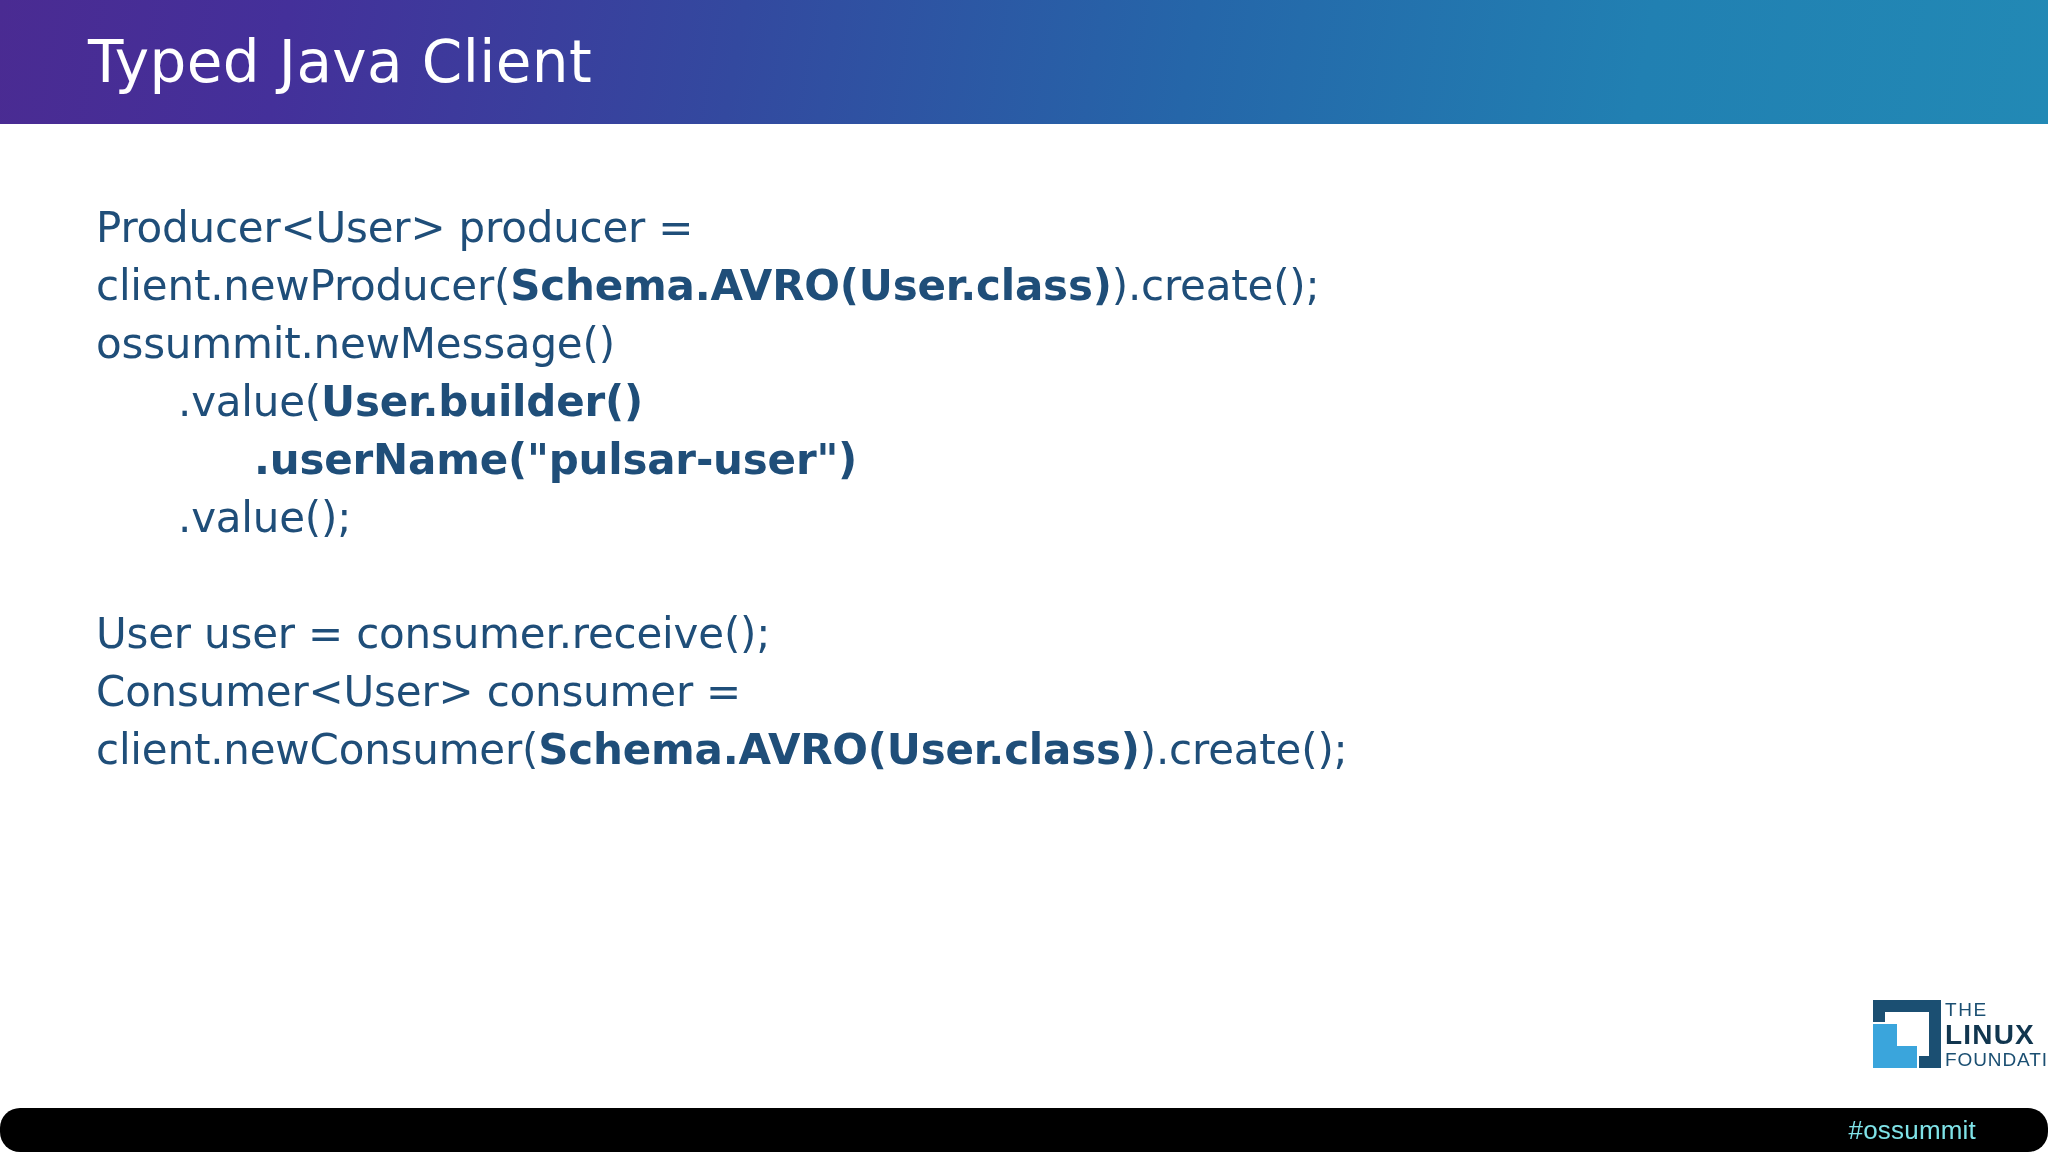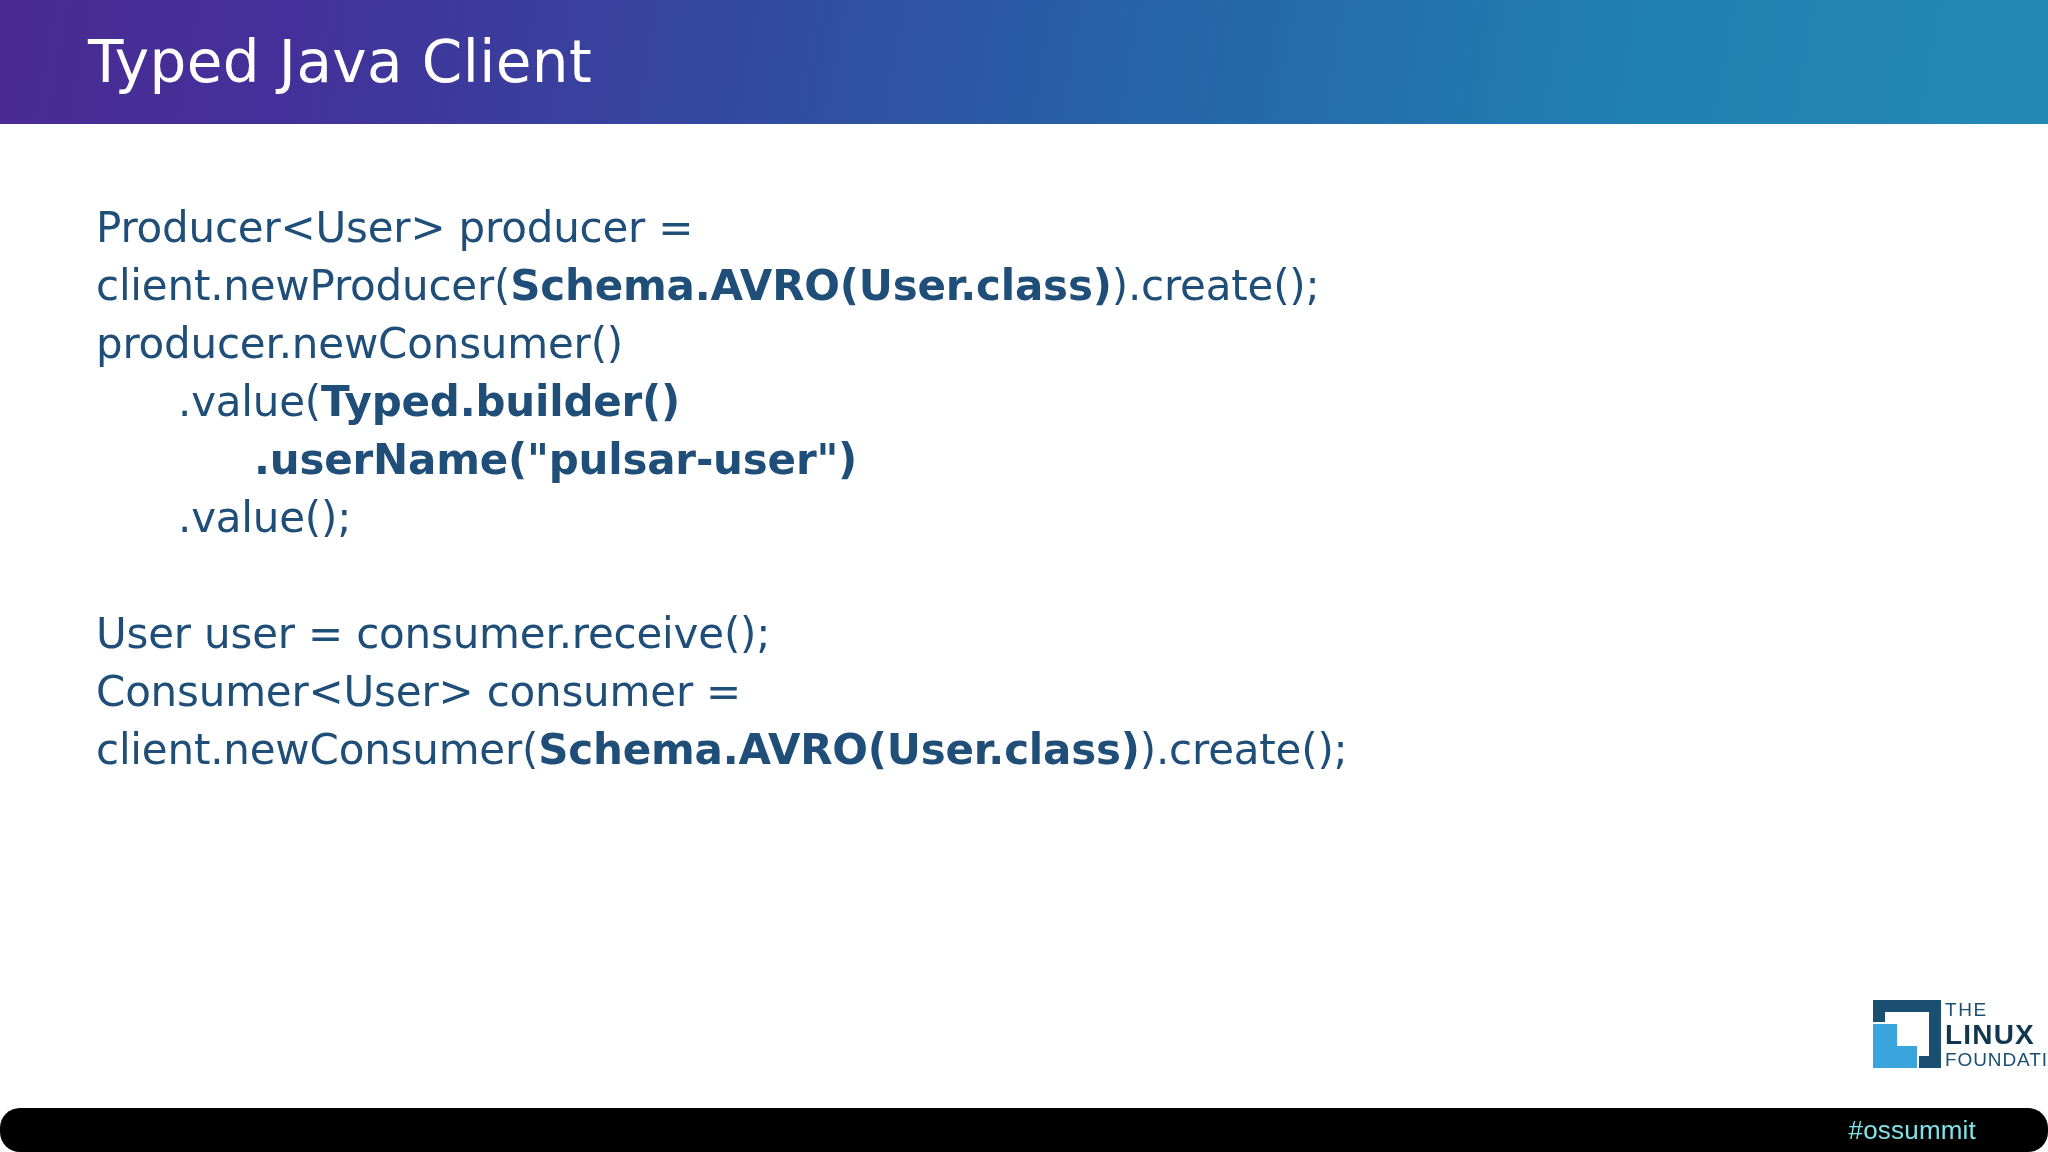--- a/index.html
+++ b/index.html
@@ -169,22 +169,22 @@
 
 <div class="slide">
 
   <div class="header">
     <div class="header-title">Typed Java Client</div>
   </div>
 
   <div class="body-area">
     <div class="code-block" id="code-block">
         <div class="code-line ind-0 wrap-line"><span>Producer&lt;User&gt; producer = client.newProducer(</span><span class="bold">Schema.AVRO(User.class)</span><span>).create();</span></div>
-        <div class="code-line ind-0"><span>producer.newConsumer()</span></div>
-        <div class="code-line ind-1"><span>.value(</span><span class="bold">Typed.builder()</span></div>
+        <div class="code-line ind-0"><span>ossummit.newMessage()</span></div>
+        <div class="code-line ind-1"><span>.value(</span><span class="bold">User.builder()</span></div>
         <div class="code-line ind-2"><span class="bold">.userName("pulsar-user")</span></div>
         <div class="code-line ind-1"><span>.value();</span></div>
         <div class="code-line ind-0 blank">&nbsp;</div>
         <div class="code-line ind-0"><span>User user = consumer.receive();</span></div>
         <div class="code-line ind-0 wrap-line"><span>Consumer&lt;User&gt; consumer = client.newConsumer(</span><span class="bold">Schema.AVRO(User.class)</span><span>).create();</span></div>
       </div>
   </div>
 
   <div class="lf-logo">
     <svg class="lf-mark" viewBox="0 0 72 72">

